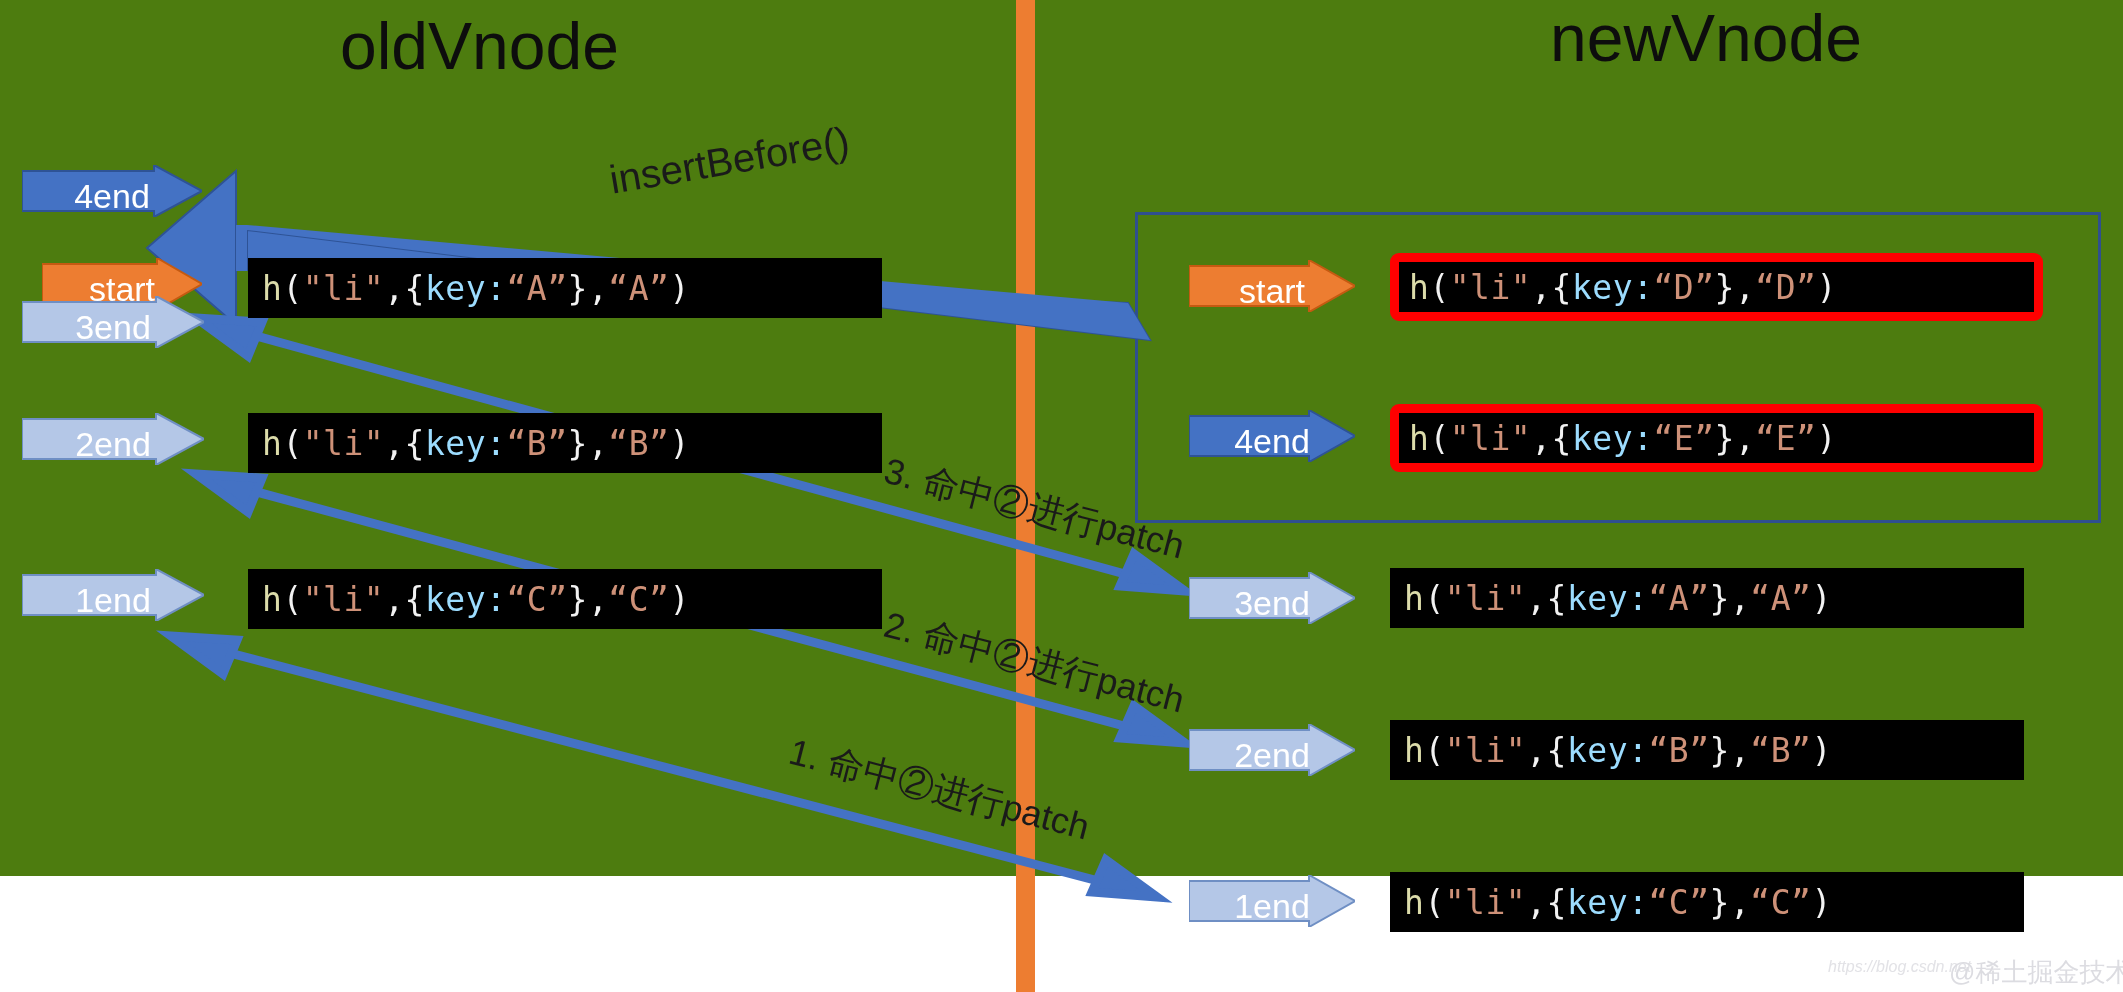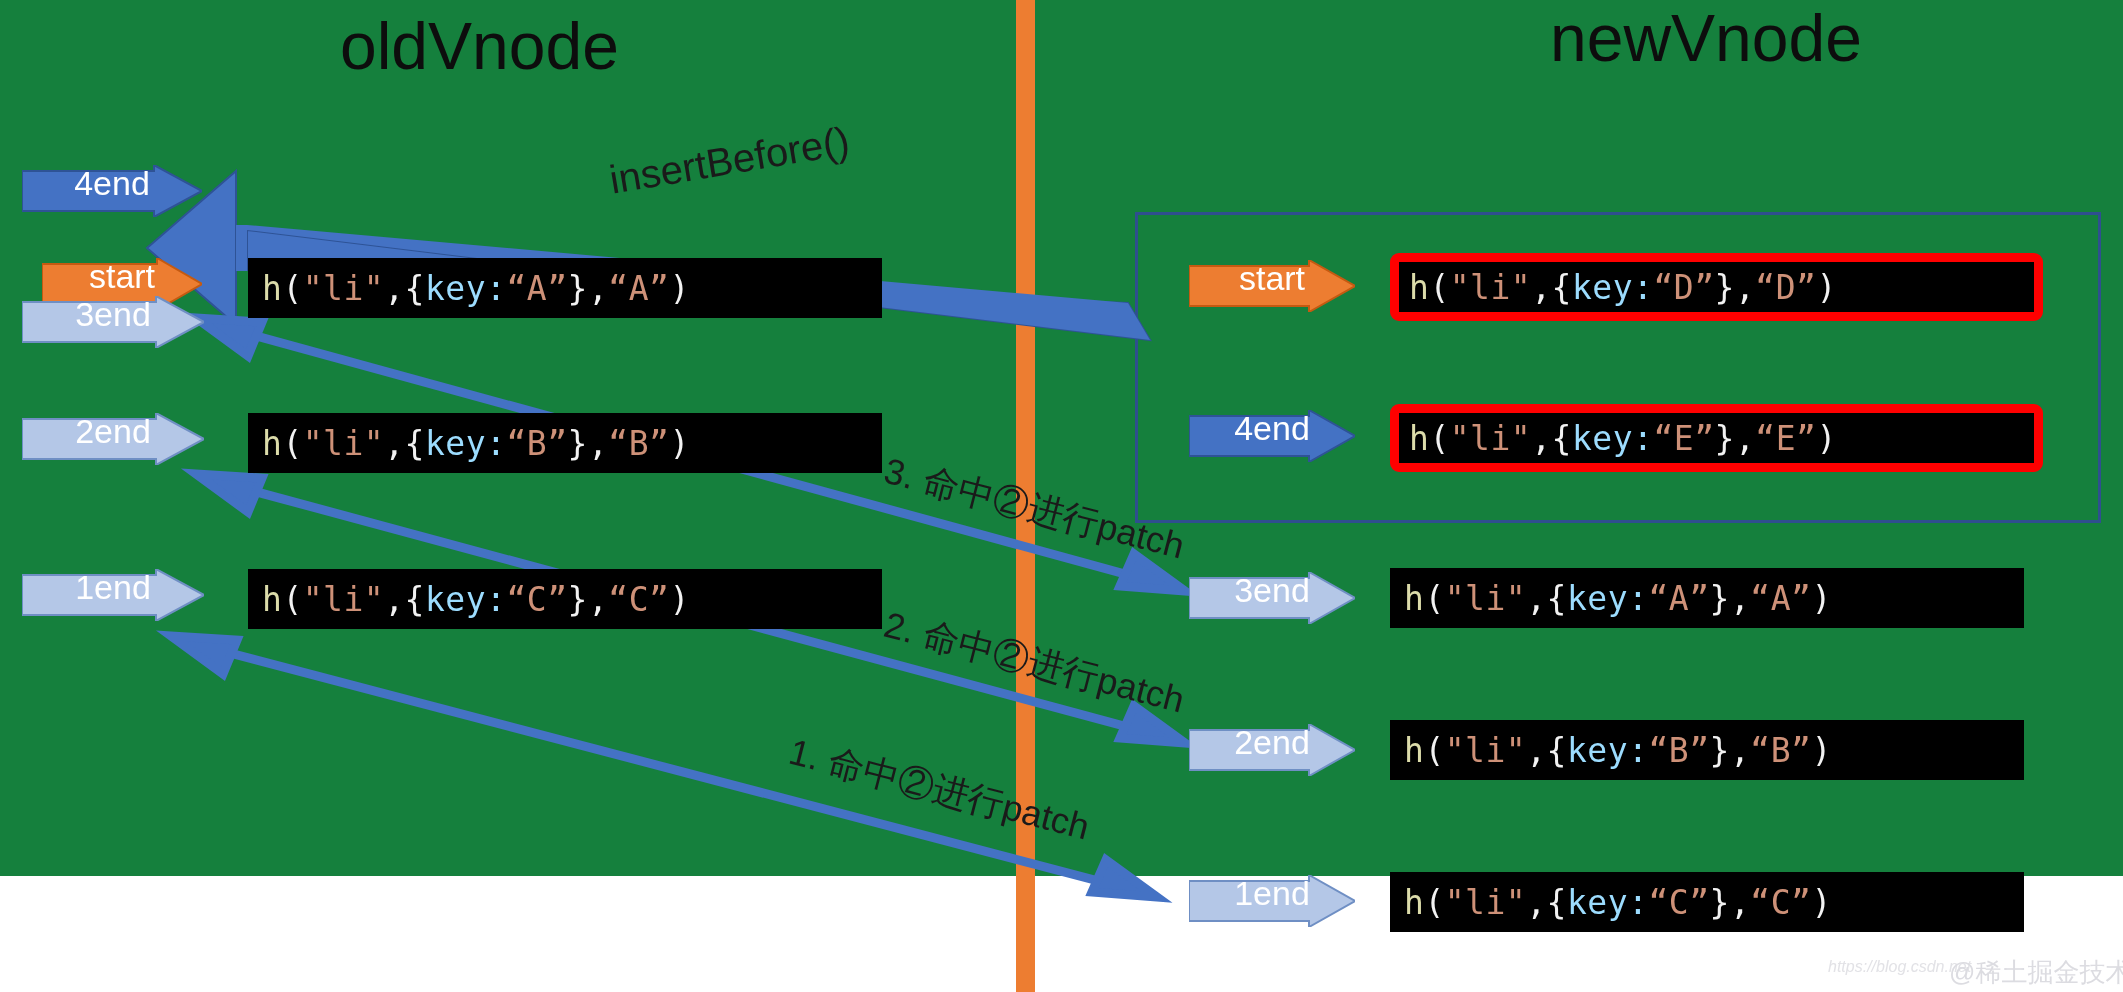--- a/index.html
+++ b/index.html
@@ -1,32 +1,32 @@
 <!DOCTYPE html>
 <html><head>
 <meta charset="utf-8">
 <style>
   html,body{margin:0;padding:0;background:#fff;}
   body{width:2123px;height:992px;overflow:hidden;font-family:"Liberation Sans",sans-serif;}
-  #stage{position:relative;width:2123px;height:876px;background:#15803d;}
+  #stage{position:relative;width:2123px;height:876px;background:#4d7c0f;}
 
   .ttl{position:absolute;font-family:"Liberation Sans",sans-serif;font-weight:400;font-size:66px;color:#0d0d0d;white-space:nowrap;letter-spacing:0px;}
 
   
   .codebox{position:absolute;background:#000000;display:flex;align-items:center;
            font-family:"DejaVu Sans Mono",monospace;font-size:33px;letter-spacing:0.5px;
            padding:0 14px;box-sizing:border-box;white-space:nowrap;}
   .codebox.hl{border:9px solid #ff0000;border-radius:9px;padding:0 10px;}
   .c-fn{color:#dcdcaa;}
   .c-pn{color:#f2f2f2;}
   .c-str{color:#ce9178;}
   .c-key{color:#9cdcfe;}
 
   
-  .tag{position:absolute;display:flex;align-items:flex-start;justify-content:center;
+  .tag{position:absolute;display:flex;align-items:flex-end;justify-content:center;
        color:#ffffff;font-family:"Liberation Sans",sans-serif;font-size:34px;
        box-sizing:border-box;}
   .tag span{position:relative;z-index:2;transform:translateY(-1px);}
   .tag .shape{position:absolute;inset:0;z-index:1;}
 
   
   #divider{position:absolute;background:#ed7d31;}
 
   
   #banner{position:absolute;background:#f5bf14;display:flex;align-items:center;justify-content:center;

